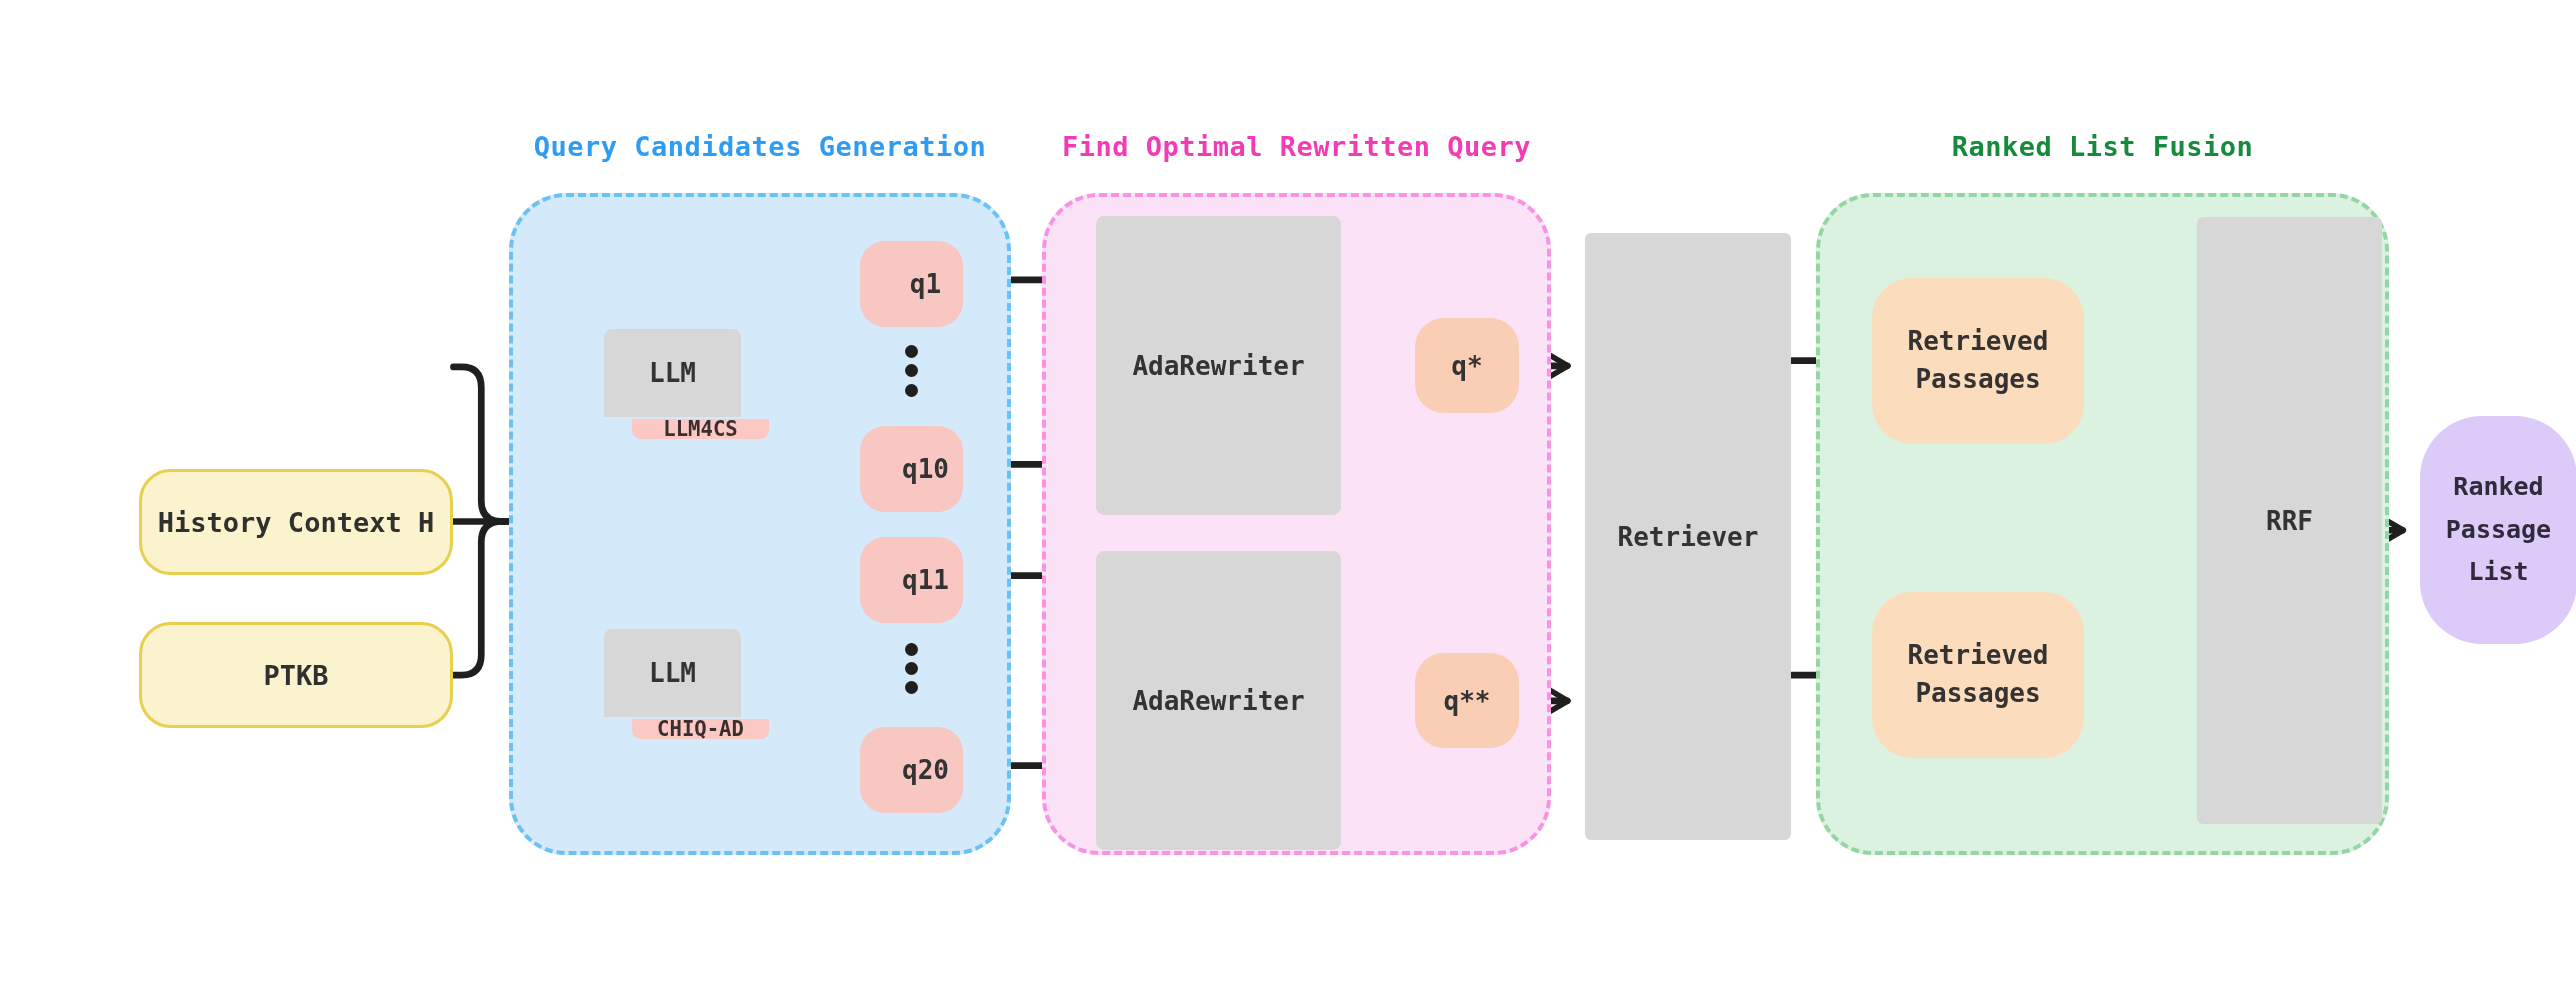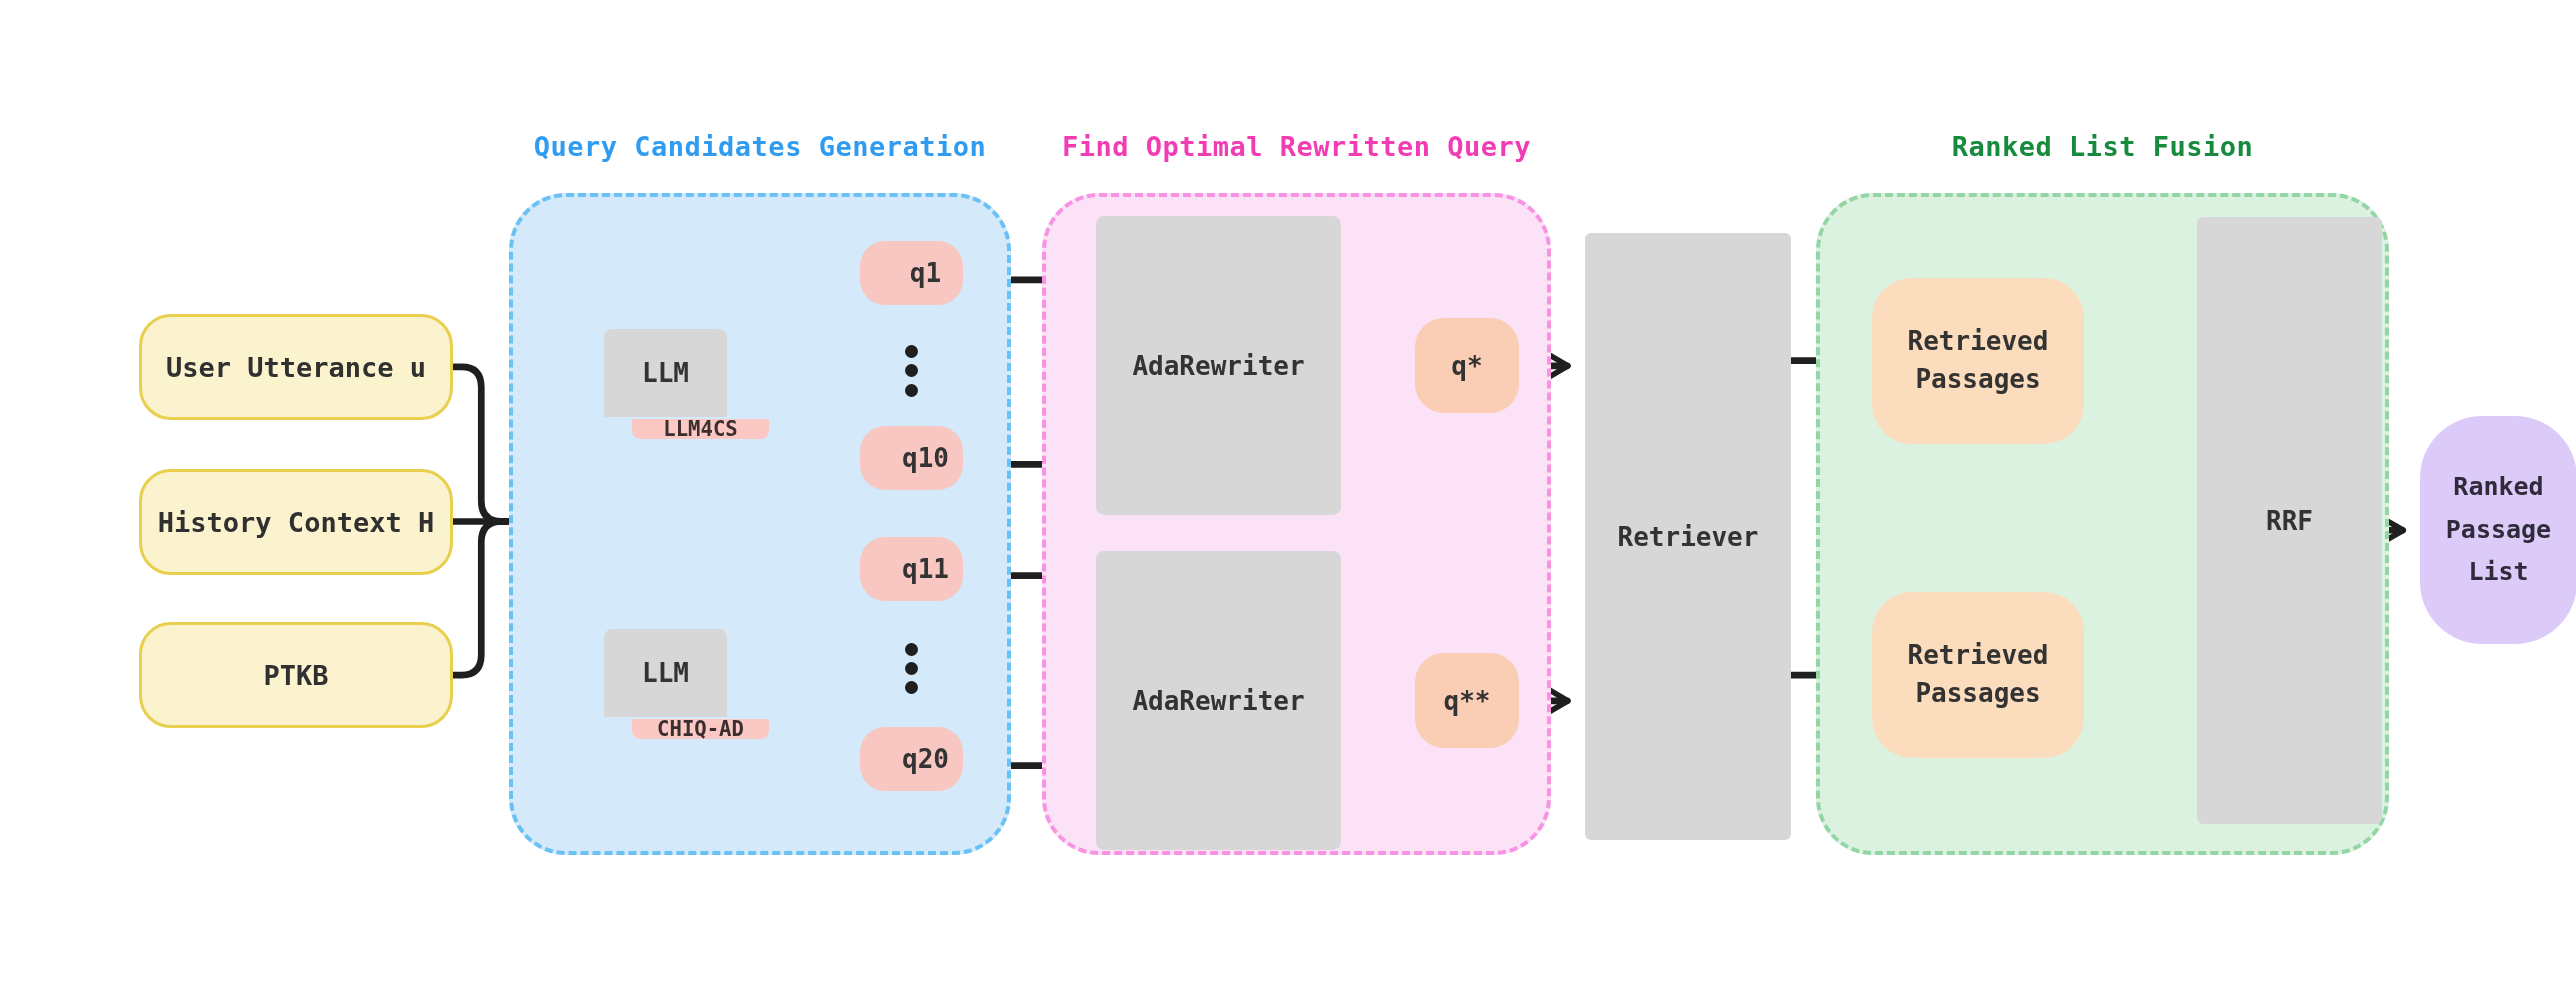--- a/index.html
+++ b/index.html
@@ -21,27 +21,27 @@
   .section.blue {left:509px; width:502px; background:#D4E9FA;border-color:#6AC1F4;}
   .section.pink {left:1042px;width:509px; background:#FBE2F6;border-color:#F893E3;}
   .section.green{left:1816px;width:573px;background:#DCF2E1;border-color:#93D6A4;}
 
   .section-title{top:128px;height:37px;font-size:27px;font-weight:bold;letter-spacing:0.5px;}
   .title-blue {left:509px; width:502px; color:#2F9CF2;}
   .title-pink {left:1042px;width:509px; color:#F23CB4;}
   .title-green{left:1816px;width:573px;color:#178B3D;}
 
   .graybox{background:#D7D7D7;font-size:26px;font-weight:bold;color:#333333;}
-  .llm-gray{left:604px;width:123px;height:88px;border-radius:8.2px 8.2px 0 0;}
+  .llm-gray{left:604px;width:137px;height:88px;border-radius:8.2px 8.2px 0 0;}
   .llm-tag{
     left:604px;width:137px;height:20px;border-radius:0 0 8.2px 8.2px;
     background:#FBC8C3;font-size:20.6px;font-weight:bold;color:#3a2f2e;margin-left:28px;
   }
   .qbox{
-    left:860px;width:103px;height:64px;border-radius:25px;
+    left:860px;width:103px;height:86px;border-radius:25px;
     background:#F8C7C2;font-size:26px;font-weight:bold;color:#333;padding-left:28px;
   }
   .dot{width:13.4px;height:13.4px;border-radius:50%;background:#1F1F1F;position:absolute;left:905px;}
 
   .rewriter{left:1096px;width:245px;height:299px;border-radius:8.2px;}
   .qstar{
     left:1415px;width:104px;height:95px;border-radius:29px;
     background:#FACDB5;font-size:26px;font-weight:bold;color:#333;
   }
   .retriever{left:1585px;width:206px;height:607px;top:217px;border-radius:6.2px;margin-top:16px;}
@@ -94,21 +94,20 @@
   </svg>
 
   <div class="abs section blue"></div>
   <div class="abs section pink"></div>
   <div class="abs section green"></div>
 
   <div class="abs flexc section-title title-pink">Find Optimal Rewritten Query</div>
   <div class="abs flexc section-title title-blue">Query Candidates Generation</div>
   <div class="abs flexc section-title title-green">Ranked List Fusion</div>
 
-  <div class="abs flexc input-pill" style="top:314px;">User Utterance u</div>
   <div class="abs flexc input-pill" style="top:469px;">History Context H</div>
   <div class="abs flexc input-pill" style="top:622px;">PTKB</div>
 
   <div class="abs flexc graybox llm-gray" style="top:329px;">LLM</div>
   <div class="abs flexc llm-tag" style="top:419px;">LLM4CS</div>
   <div class="abs flexc graybox llm-gray" style="top:629px;">LLM</div>
   <div class="abs flexc llm-tag" style="top:719px;">CHIQ-AD</div>
 
   <div class="abs flexc qbox" style="top:241px;">q1</div>
   <div class="abs flexc qbox" style="top:426px;">q10</div>

